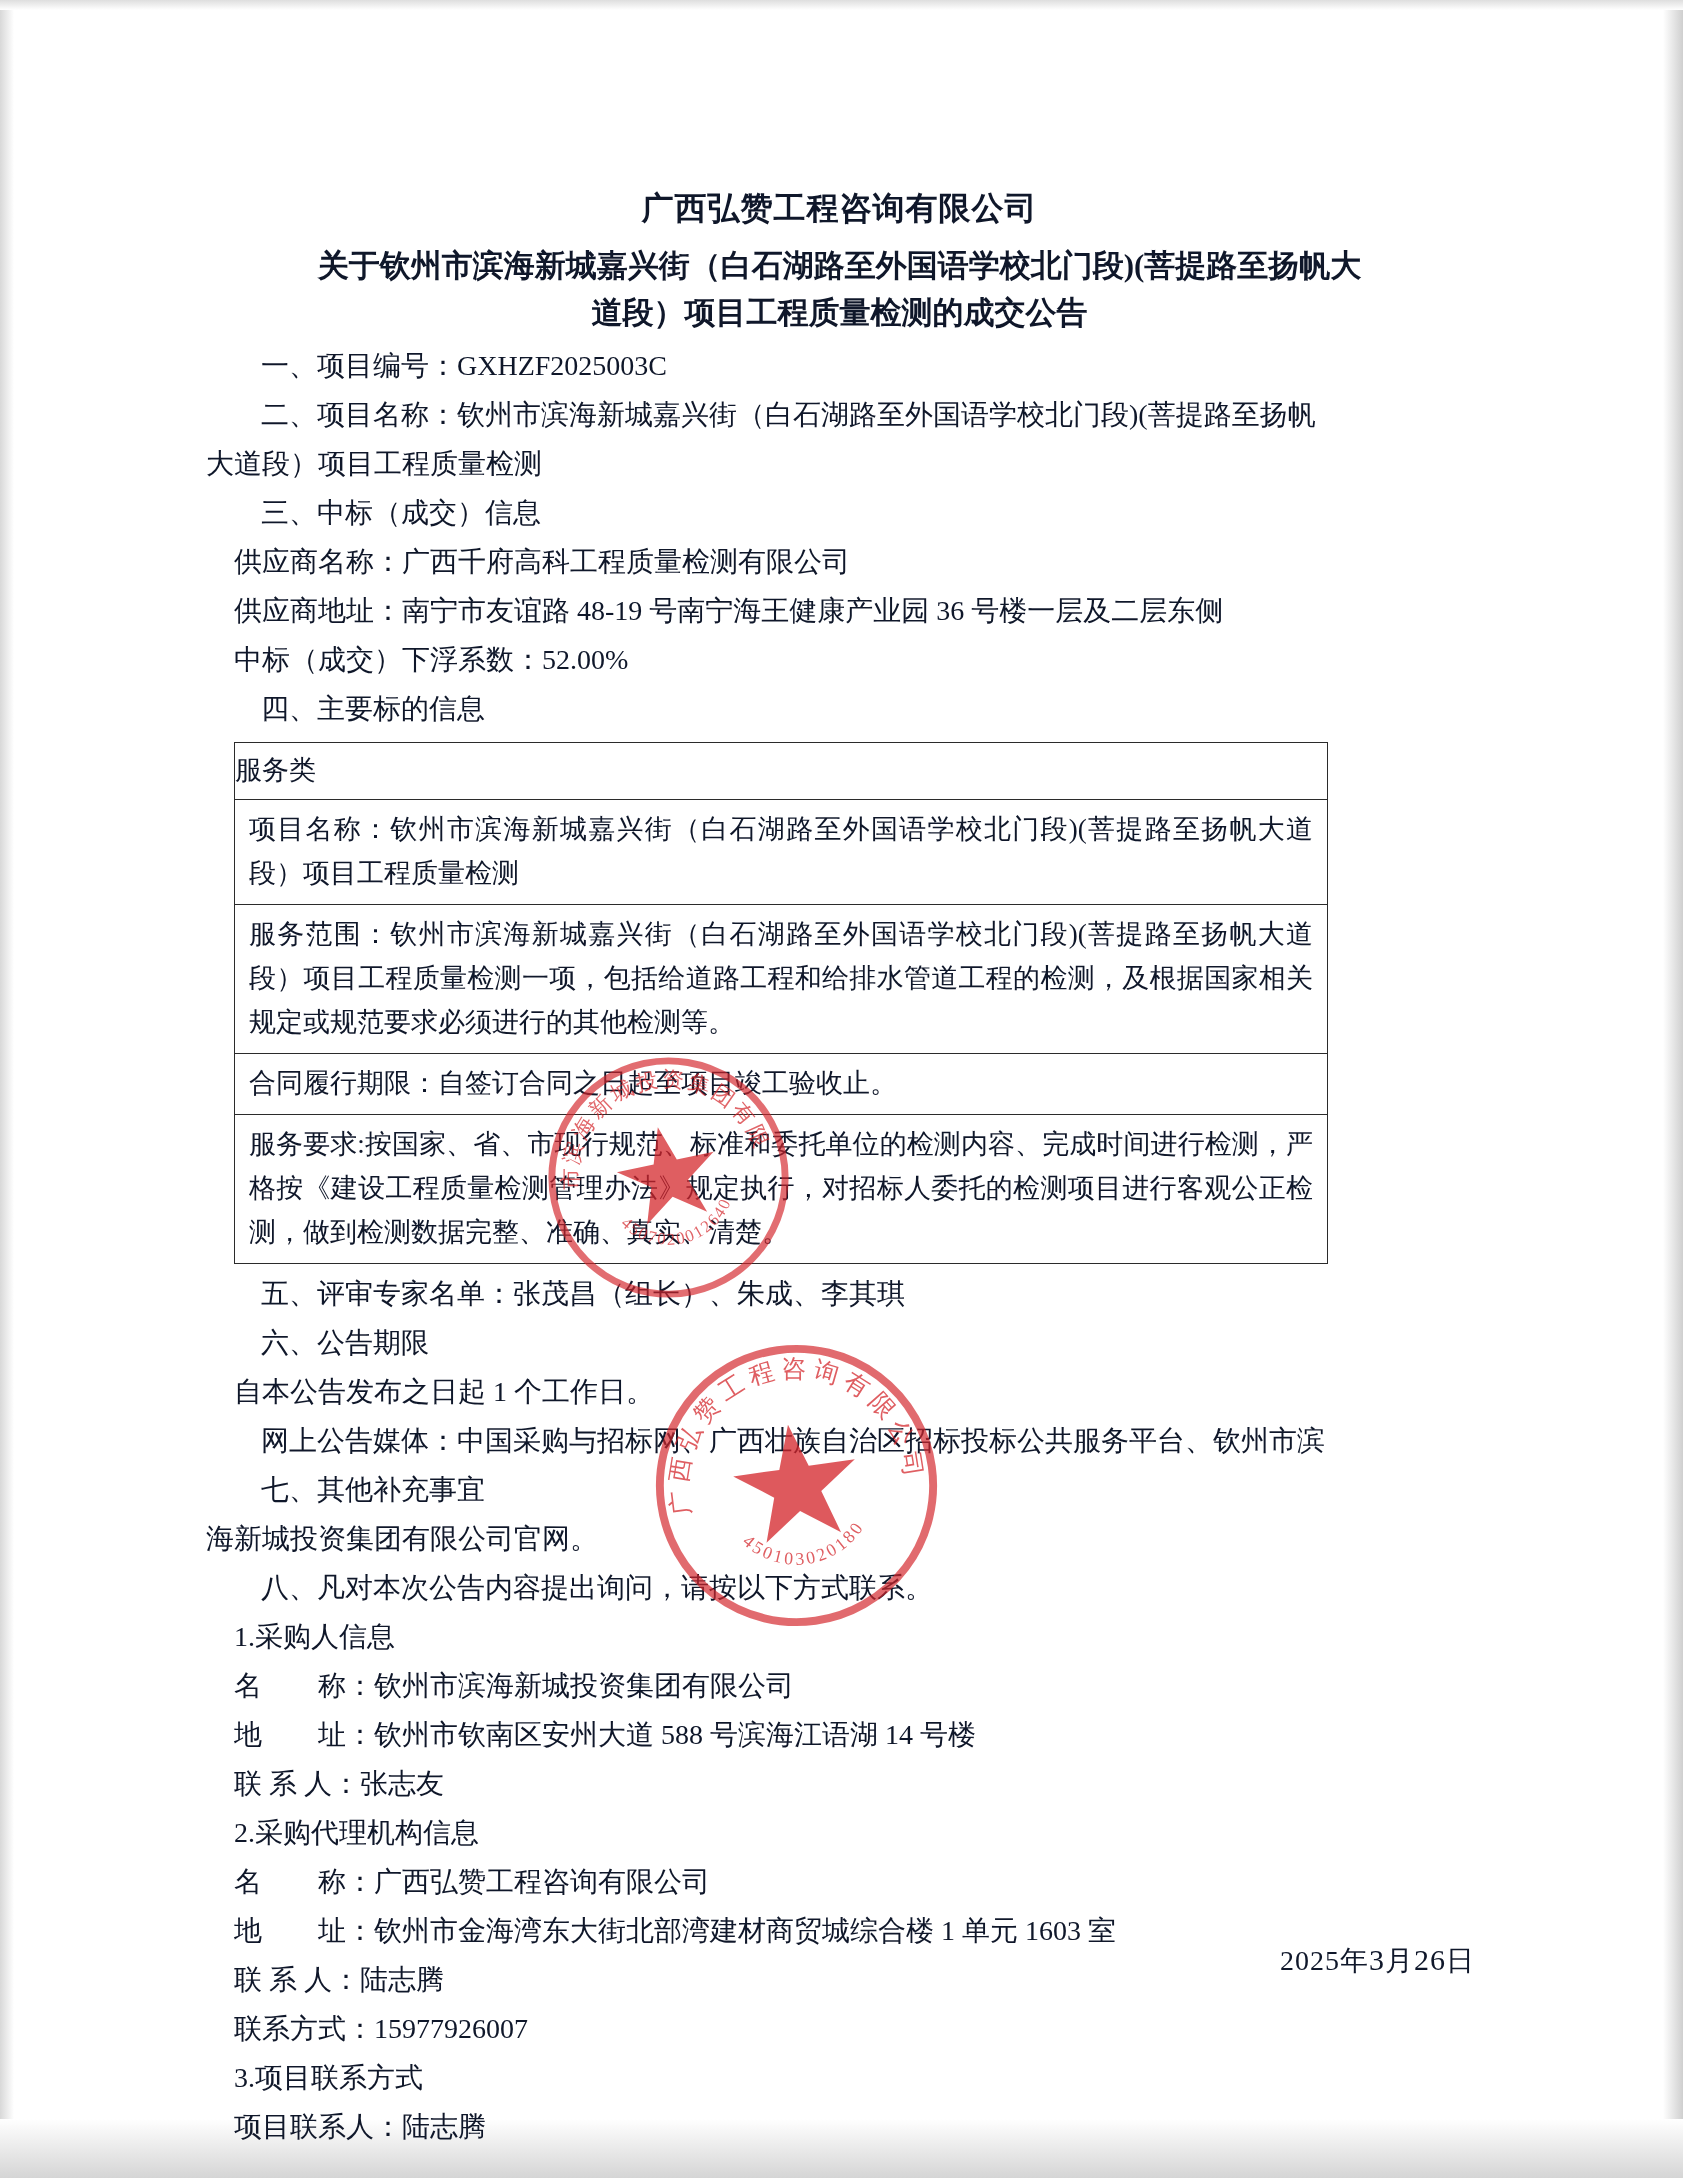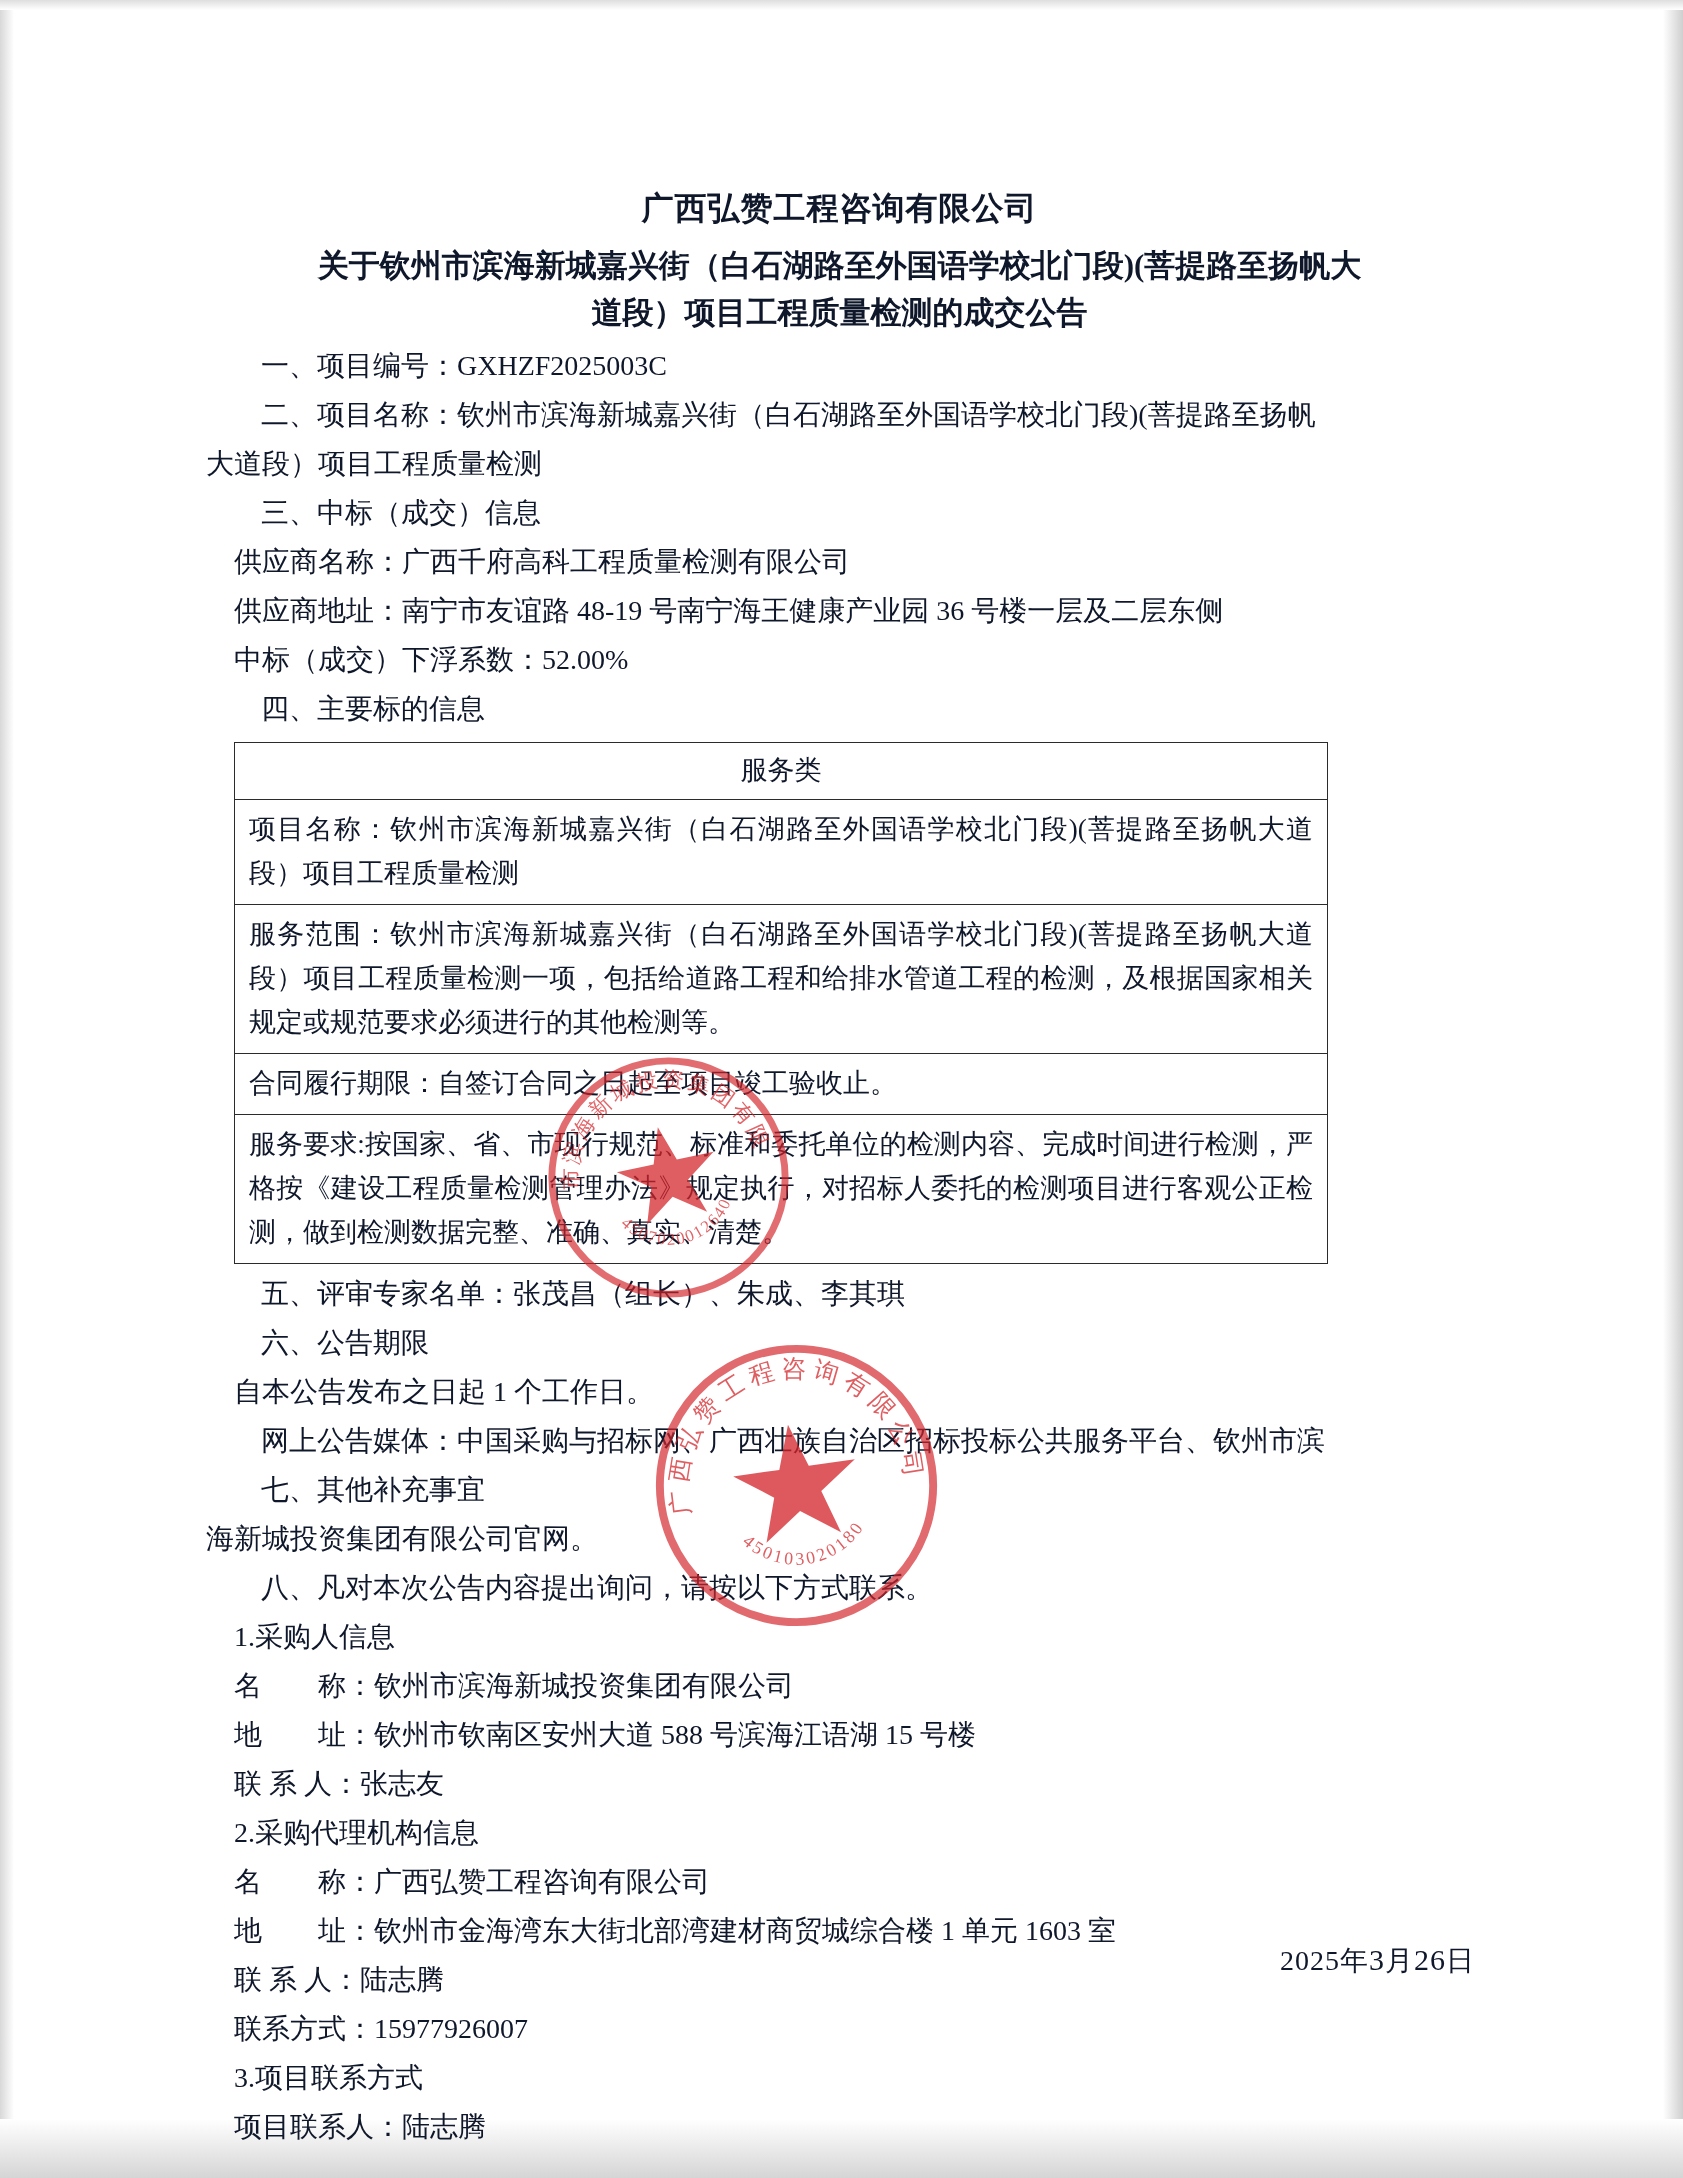--- a/index.html
+++ b/index.html
@@ -89,21 +89,21 @@
   }
   table.main-table td {
     border: 1px solid #2b2b2b;
     padding: 7px 14px 9px 14px;
     font-size: 27px;
     line-height: 44px;
     vertical-align: top;
     text-align: justify;
   }
   table.main-table td.thead {
-    text-align: center;
+    text-align: left;
     font-weight: normal;
     padding: 5px 0 7px 0;
   }
 
   .date-line {
     position: absolute;
     right: 208px;
     bottom: 198px;
     font-size: 28px;
     letter-spacing: 1px;
@@ -170,21 +170,21 @@
     <div class="para indent2">五、评审专家名单：张茂昌（组长）、朱成、李其琪</div>
     <div class="para indent2">六、公告期限</div>
     <div class="para indent1">自本公告发布之日起 1 个工作日。</div>
     <div class="para indent2">网上公告媒体：中国采购与招标网、广西壮族自治区招标投标公共服务平台、钦州市滨</div>
     <div class="para indent2">七、其他补充事宜</div>
     <div class="para noindent">海新城投资集团有限公司官网。</div>
     <div class="para indent2">八、凡对本次公告内容提出询问，请按以下方式联系。</div>
 
     <div class="para indent1">1.采购人信息</div>
     <div class="para indent1"><span>名　　称：</span><span>钦州市滨海新城投资集团有限公司</span></div>
-    <div class="para indent1"><span>地　　址：</span><span>钦州市钦南区安州大道 588 号滨海江语湖 15 号楼</span></div>
+    <div class="para indent1"><span>地　　址：</span><span>钦州市钦南区安州大道 588 号滨海江语湖 14 号楼</span></div>
     <div class="para indent1"><span>联 系 人：</span><span>张志友</span></div>
 
     <div class="para indent1">2.采购代理机构信息</div>
     <div class="para indent1"><span>名　　称：</span><span>广西弘赞工程咨询有限公司</span></div>
     <div class="para indent1"><span>地　　址：</span><span>钦州市金海湾东大街北部湾建材商贸城综合楼 1 单元 1603 室</span></div>
     <div class="para indent1"><span>联 系 人：</span><span>陆志腾</span></div>
     <div class="para indent1"><span>联系方式：</span><span>15977926007</span></div>
 
     <div class="para indent1">3.项目联系方式</div>
     <div class="para indent1"><span>项目联系人：</span><span>陆志腾</span></div>

